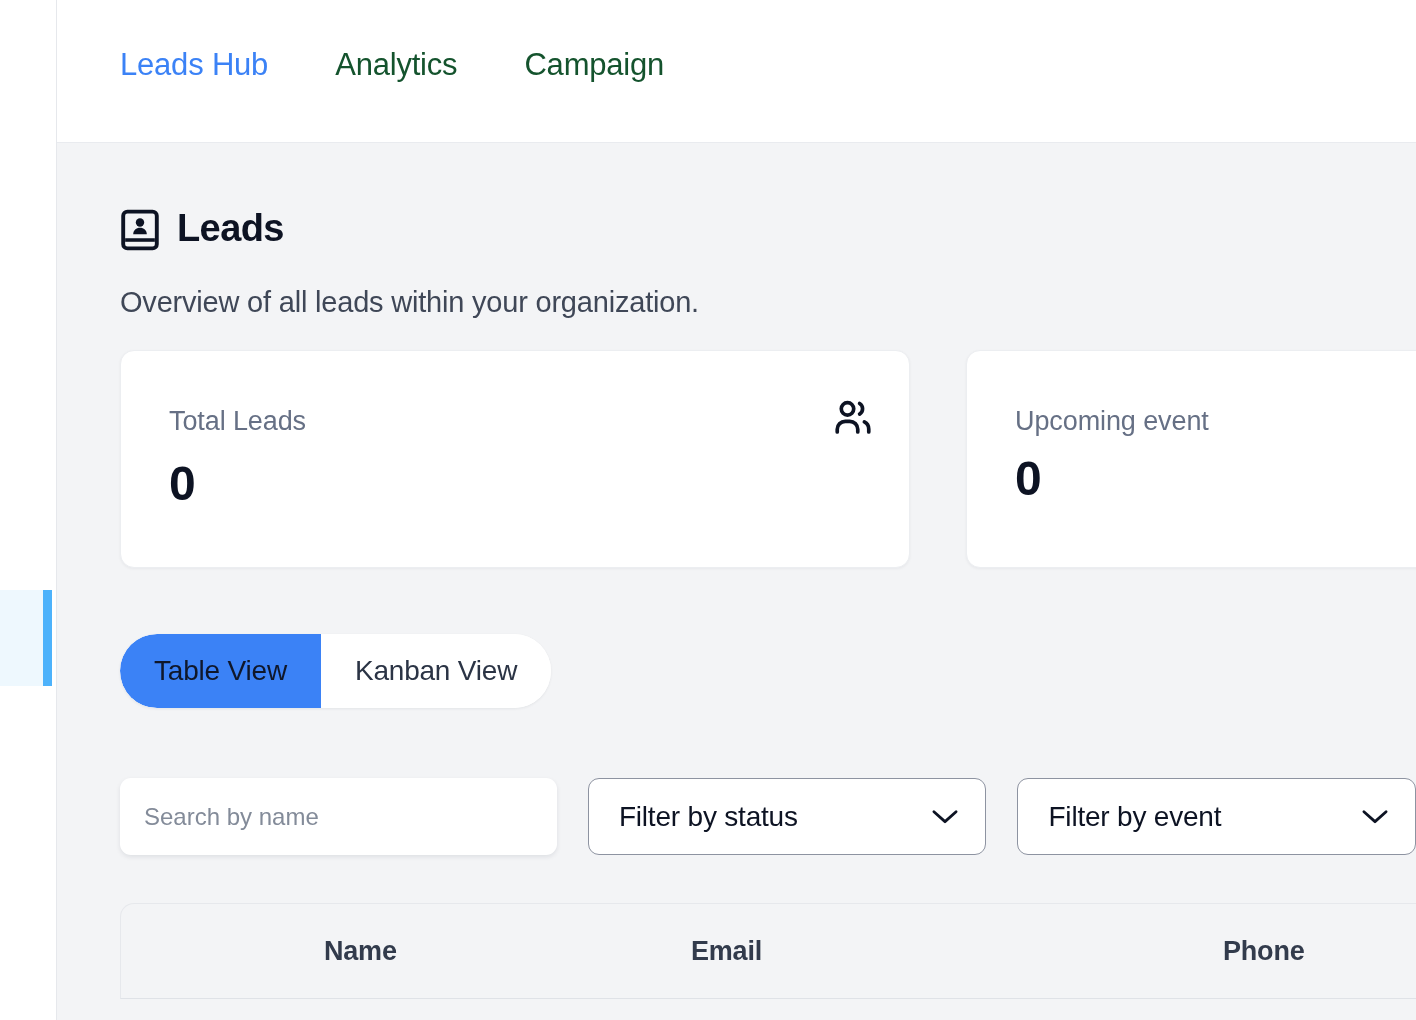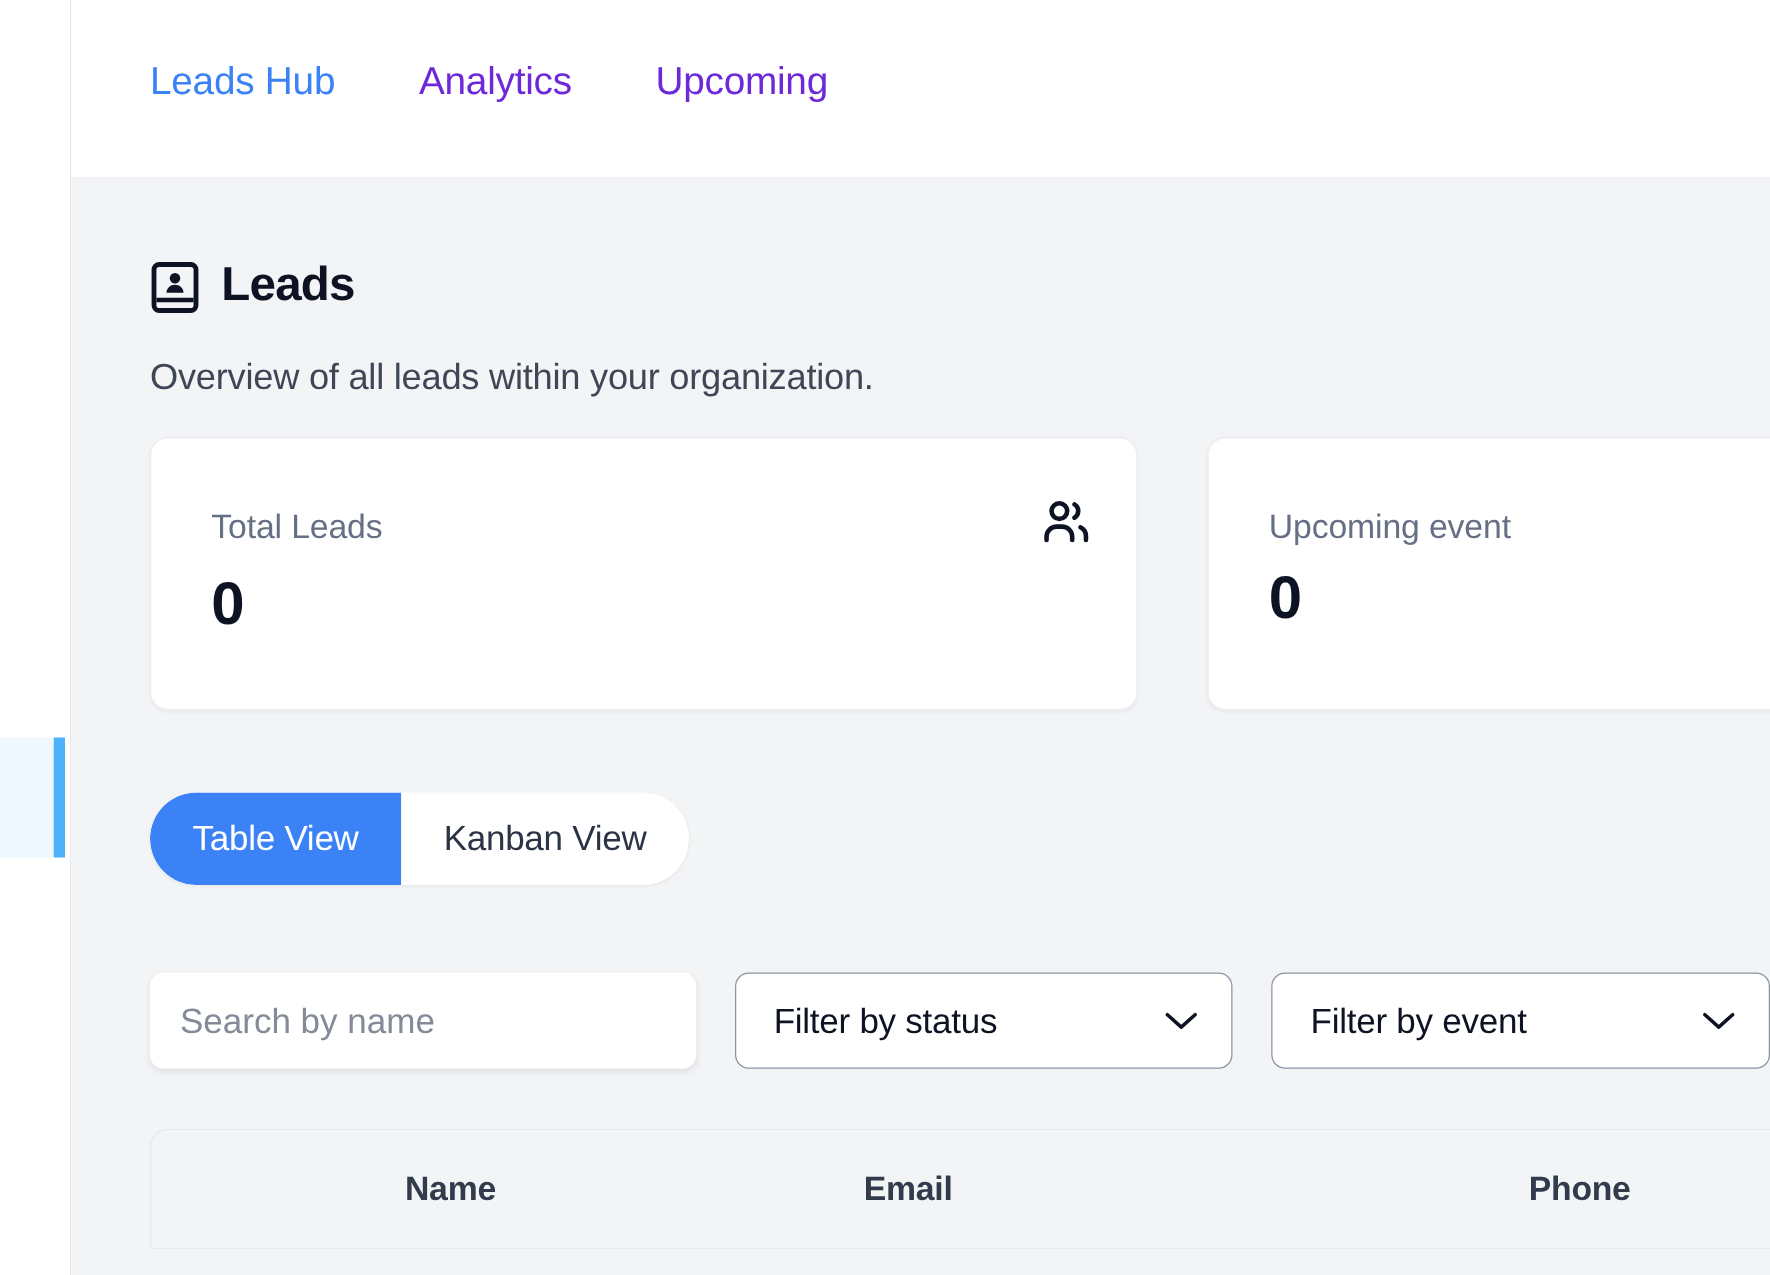--- a/index.html
+++ b/index.html
@@ -73,21 +73,21 @@
   }
   .nav-tabs {
     display: flex;
     align-items: center;
     gap: 67px;
     margin-top: -14px;
   }
   .nav-tab {
     font-size: 31px;
     line-height: 1;
-    color: #6d28d9;
+    color: #14532d;
     letter-spacing: -0.2px;
     cursor: pointer;
     white-space: nowrap;
   }
   .nav-tab.active { color: #3b82f6; }
 
   
   .content {
     flex: 1;
     background: #f3f4f6;
@@ -183,40 +183,40 @@
     font-size: 28px;
     color: #2b3445;
     letter-spacing: -0.2px;
     padding: 0 34px;
     cursor: pointer;
     height: 100%;
     white-space: nowrap;
   }
   .toggle-btn.active {
     background: #3b82f6;
-    color: #ffffff;
+    color: #0f172a;
     border-radius: 999px 0 0 999px;
   }
 
   
   .filters-row {
     display: flex;
     gap: 31px;
     margin-top: 70px;
     align-items: center;
   }
   .search-input {
     width: 450px;
     height: 77px;
     border: none;
     border-radius: 11px;
     background: #ffffff;
     box-shadow: 0 2px 5px rgba(16,24,40,0.09);
     font-family: inherit;
-    font-size: 28px;
+    font-size: 24px;
     color: #ef4444;
     padding: 0 24px;
     outline: none;
   }
   .search-input::placeholder { color: #838b99; }
 
   .filter-select {
     width: 410px;
     height: 77px;
     border: 1.6px solid #8d93a1;
@@ -275,21 +275,21 @@
   <aside class="sidebar">
     <div class="sidebar-item active" style="top:590px"></div>
   </aside>
 
   <div class="main">
 
     <header class="topnav">
       <nav class="nav-tabs">
         <span class="nav-tab active">Leads Hub</span>
         <span class="nav-tab">Analytics</span>
-        <span class="nav-tab">Upcoming</span>
+        <span class="nav-tab">Campaign</span>
       </nav>
     </header>
 
     <main class="content">
 
       <div class="page-heading">
         <svg class="book-icon" viewBox="0 0 24 26" fill="none">
           <rect x="1.6" y="1.6" width="20.8" height="22.8" rx="2.6" stroke="#0d1323" stroke-width="2.4"></rect>
           <line x1="2.8" y1="19.2" x2="21.2" y2="19.2" stroke="#0d1323" stroke-width="2.2"></line>
           <circle cx="12" cy="8.4" r="2.6" fill="#0d1323"></circle>

